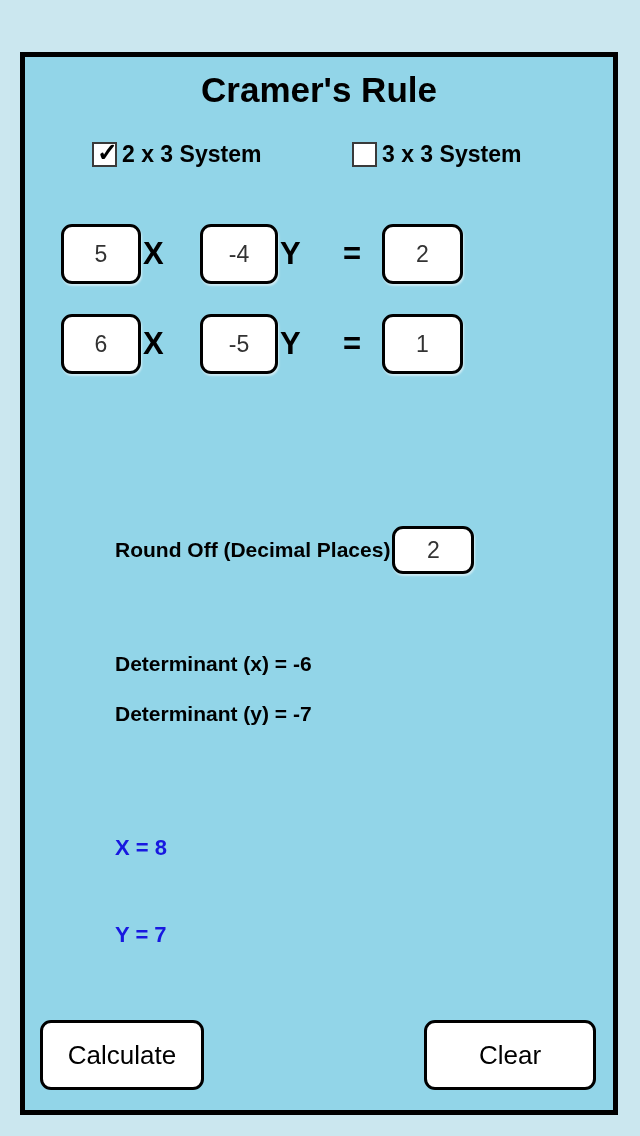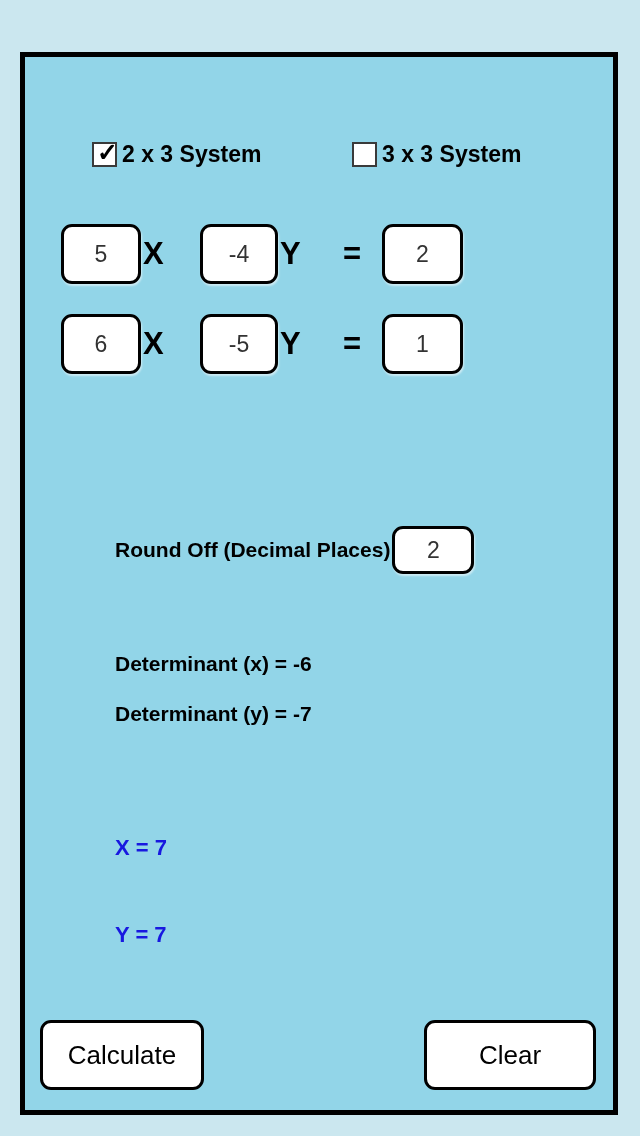--- a/index.html
+++ b/index.html
@@ -210,20 +210,21 @@
   .btn.b0 { left: 15px;  width: 164px; }
   .btn.b1 { left: 207px; width: 172px; }
   .btn.b2 { left: 399px; width: 172px; }
 </style>
 </head>
 <body style="background: rgb(203, 231, 239);">
 
 <div id="app" style="background: rgb(146, 213, 232);">
   <div class="inner">
 
+    <div class="title">Cramer's Rule</div>
 
     <div class="chk-row">
       <div class="chk-group g1">
         <span class="checkbox">
           <span class="tick">✓</span>
         </span>
         <span class="chk-label">2 x 3 System</span>
       </div>
       <div class="chk-group g2">
         <span class="checkbox">
@@ -252,21 +253,21 @@
     </div>
 
     <div class="roundoff">
       <span class="ro-label">Round Off (Decimal Places)</span>
       <div class="ro-box">2</div>
     </div>
 
     <div class="det-line d1">Determinant (x) = -6</div>
     <div class="det-line d2">Determinant (y) = -7</div>
 
-    <div class="sol-line s0" style="color: rgb(24, 24, 224);">X = 7</div>
+    <div class="sol-line s0" style="color: rgb(24, 24, 224);">X = 8</div>
     <div class="sol-line s1" style="color: rgb(24, 24, 224);">Y = 7</div>
 
     <div class="btn-row">
       <button class="btn b0">Calculate</button>
       <button class="btn b2">Clear</button>
     </div>
 
   </div>
 </div>
 

